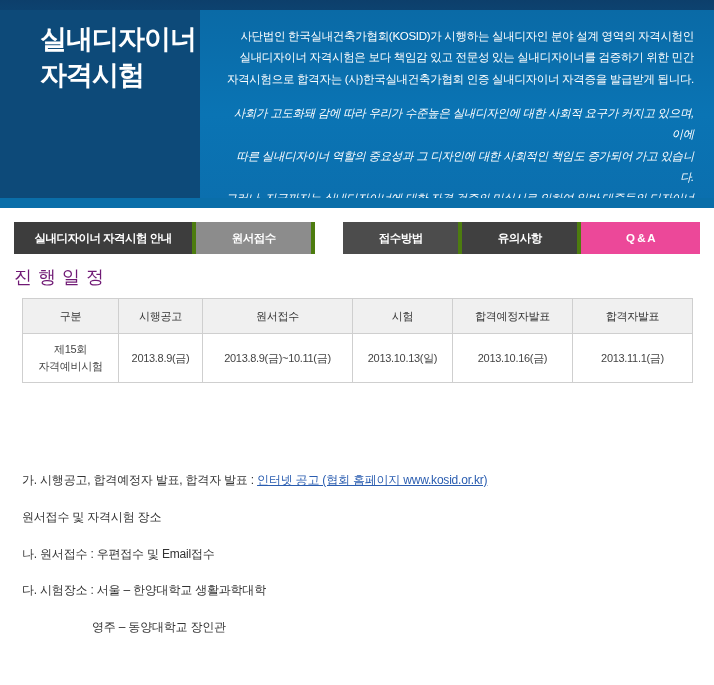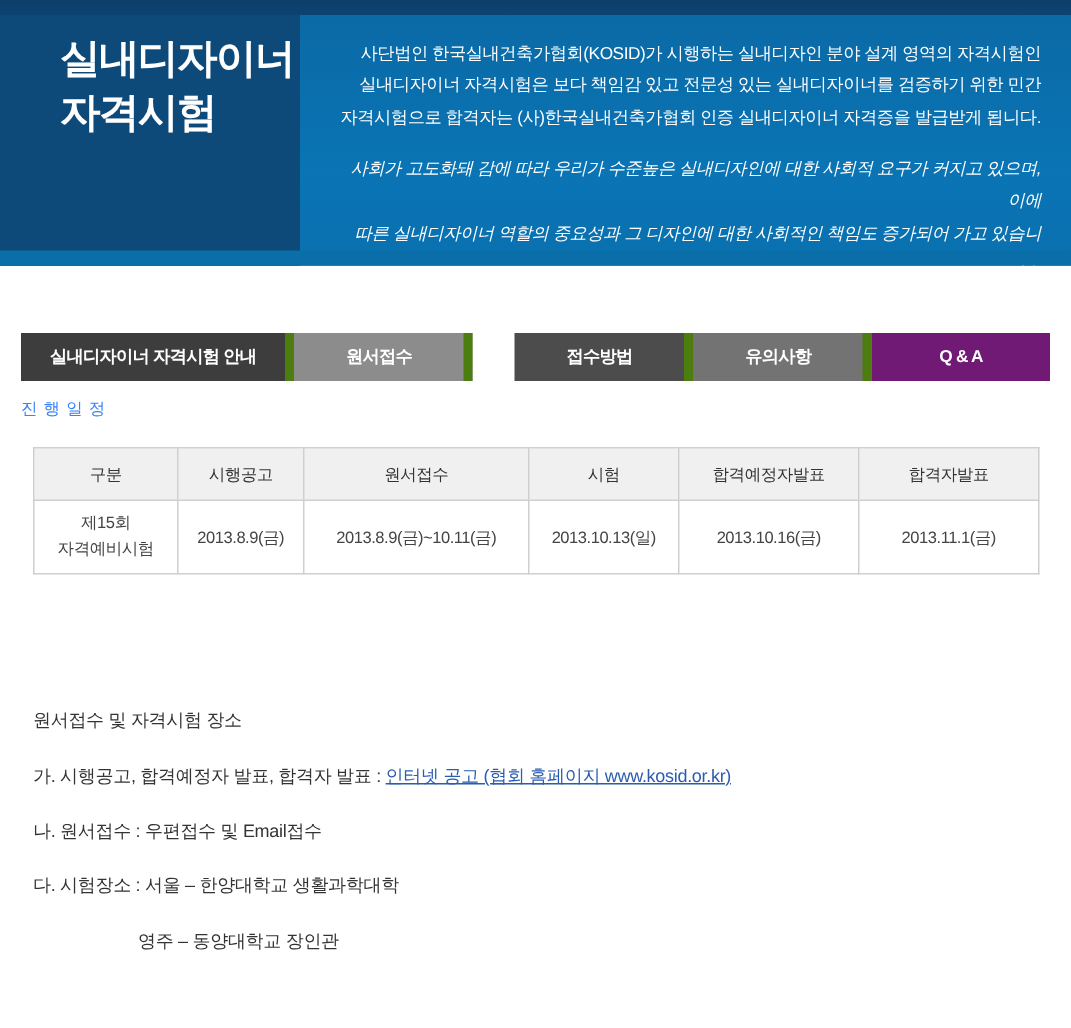--- a/index.html
+++ b/index.html
@@ -13,21 +13,21 @@
     font-family: "Liberation Sans", sans-serif;
     color: #333333;
     position: relative;
     overflow: hidden;
   }
 
   
   .hero {
     position: relative;
     width: 714px;
-    height: 177px;
+    height: 208px;
     background: linear-gradient(to bottom, #0d3f6b 0%, #0b5a92 40%, #0a6ba8 70%, #0a6ea9 100%);
     overflow: hidden;
   }
   .hero::after {
     content: "";
     position: absolute;
     left: 0; right: 0; bottom: 0;
     height: 10px;
     background: #0a6ea9;
   }
@@ -87,38 +87,38 @@
   }
   .tab {
     height: 32px;
     line-height: 32px;
     text-align: center;
     font-size: 11.5px;
     font-weight: bold;
     letter-spacing: -0.5px;
     color: #ffffff;
     background: #4c4c4c;
-    border-right: 6px solid #4d7c0f;
+    border-right: 4px solid #4d7c0f;
     box-sizing: border-box;
     cursor: pointer;
   }
   .tab:last-child { border-right: none; }
   .tab.w1 { width: 190px; background: #3d3d3d; }
   .tab.w2 { width: 124px; background: #8c8c8c; }
   .tab.w3 { width: 124px; background: #4c4c4c; margin-left: 28px; }
-  .tab.w4 { width: 124px; background: #737373; }
-  .tab.w5 { width: 124px; background: #701a75; }
+  .tab.w4 { width: 124px; background: #404040; }
+  .tab.w5 { width: 124px; background: #ec4899; }
 
   
   .section-head {
     position: absolute;
     left: 14px;
     top: 265px;
-    font-size: 11px;
-    color: #3b82f6;
+    font-size: 18px;
+    color: #701a75;
     letter-spacing: 0.5px;
   }
 
   
   .sched-wrap {
     position: absolute;
     left: 22px;
     top: 298px;
     width: 670px;
   }
@@ -231,20 +231,20 @@
         <td>2013.8.9(금)~10.11(금)</td>
         <td>2013.10.13(일)</td>
         <td>2013.10.16(금)</td>
         <td>2013.11.1(금)</td>
       </tr>
     </tbody>
   </table>
 </div>
 
 <div class="notes">
-  <div class="note-line">원서접수 및 자격시험 장소</div>
   <div class="note-line">
     <span>가. 시행공고, 합격예정자 발표, 합격자 발표 : </span><span class="note-link">인터넷 공고 (협회 홈페이지 www.kosid.or.kr)</span>
   </div>
+  <div class="note-line">원서접수 및 자격시험 장소</div>
   <div class="note-line">나. 원서접수 : 우편접수 및 Email접수</div>
   <div class="note-line">다. 시험장소 : 서울 – 한양대학교 생활과학대학</div>
   <div class="note-line indent1">영주 – 동양대학교 장인관</div>
 </div>
 
 </body></html>

